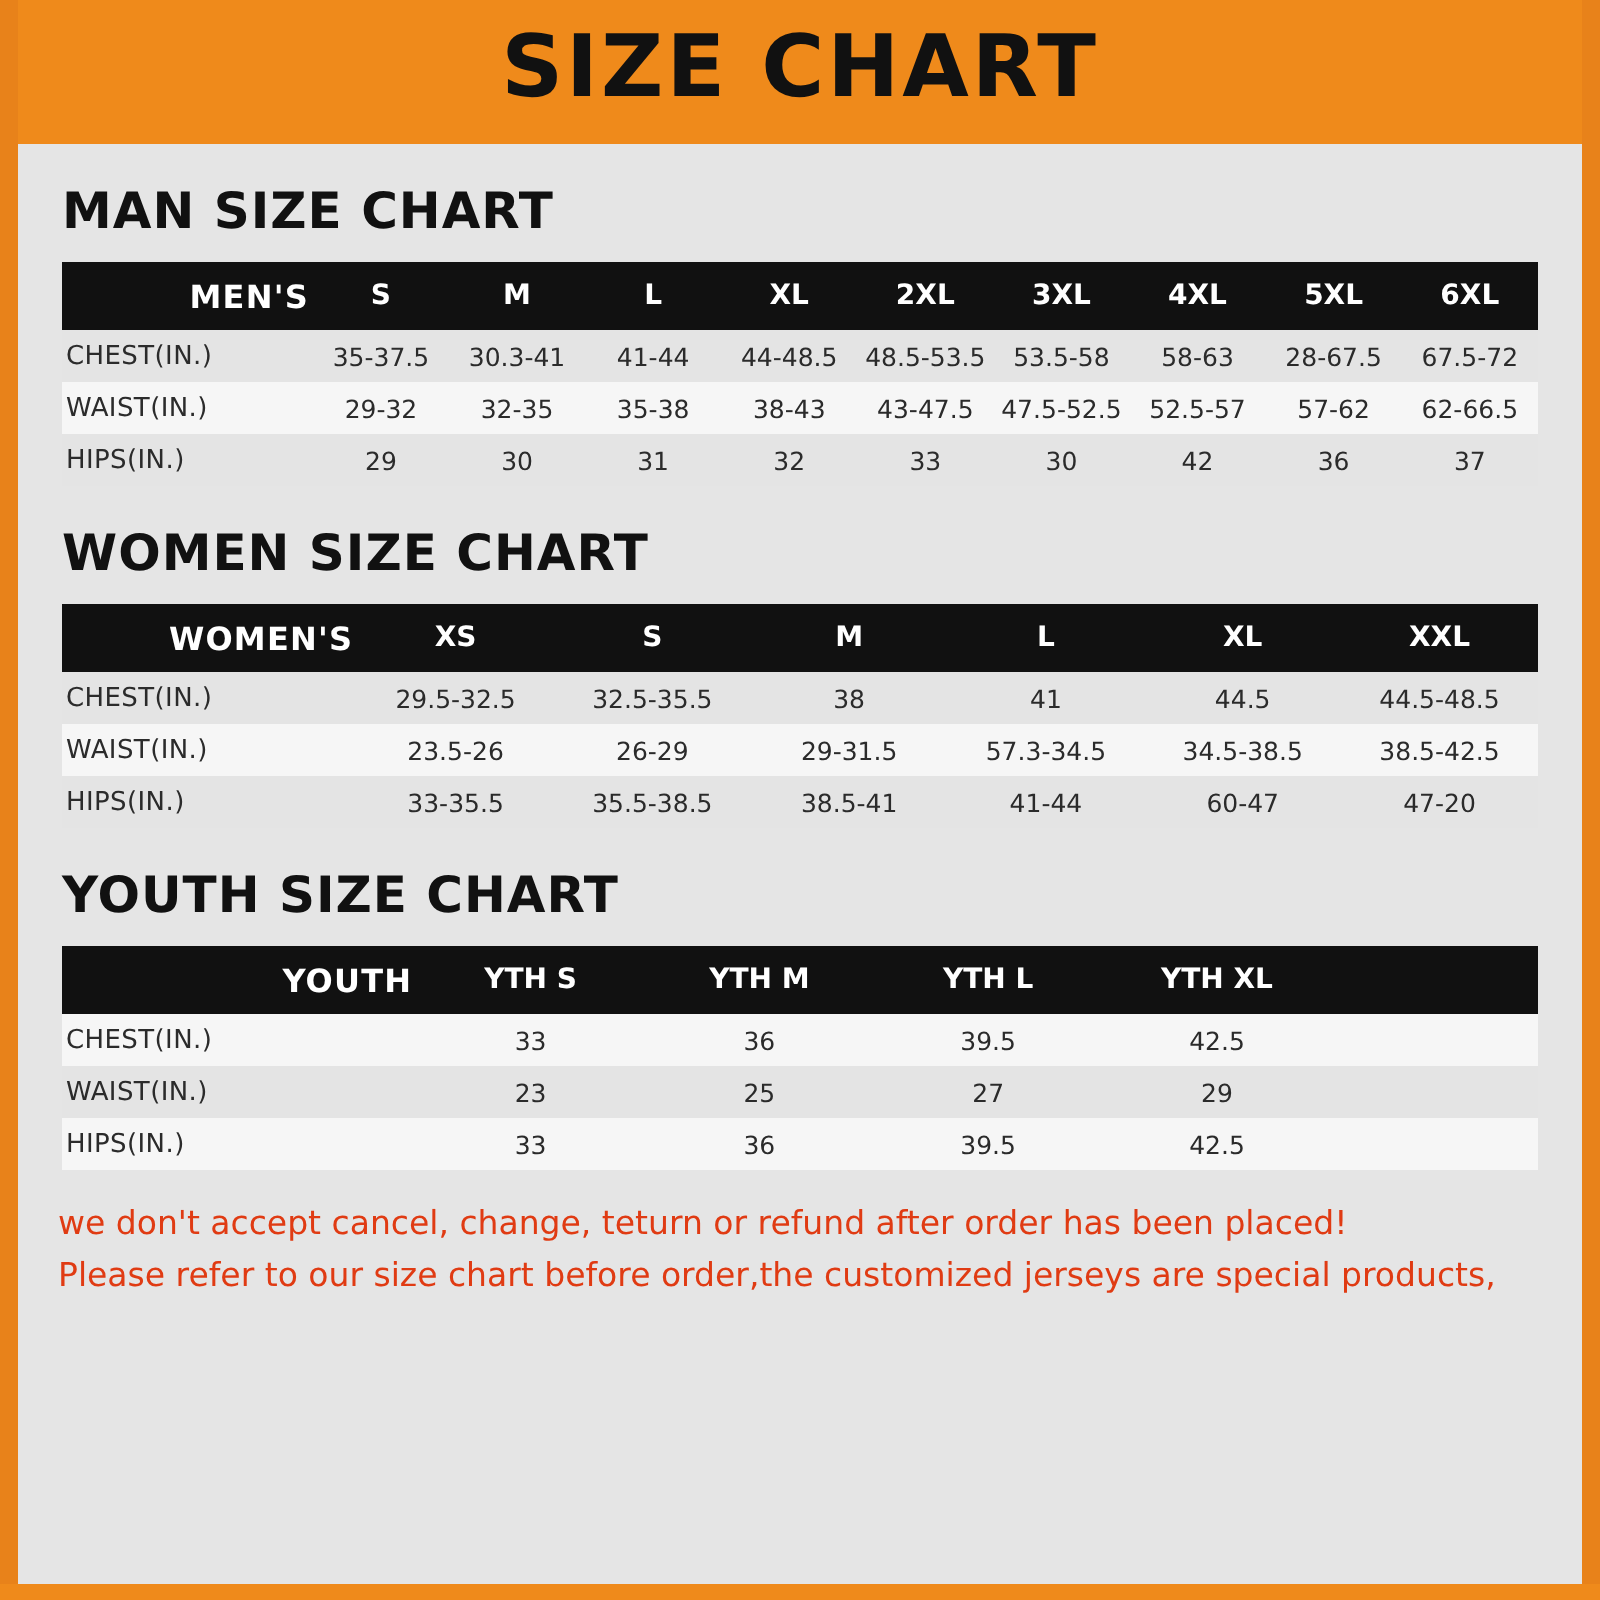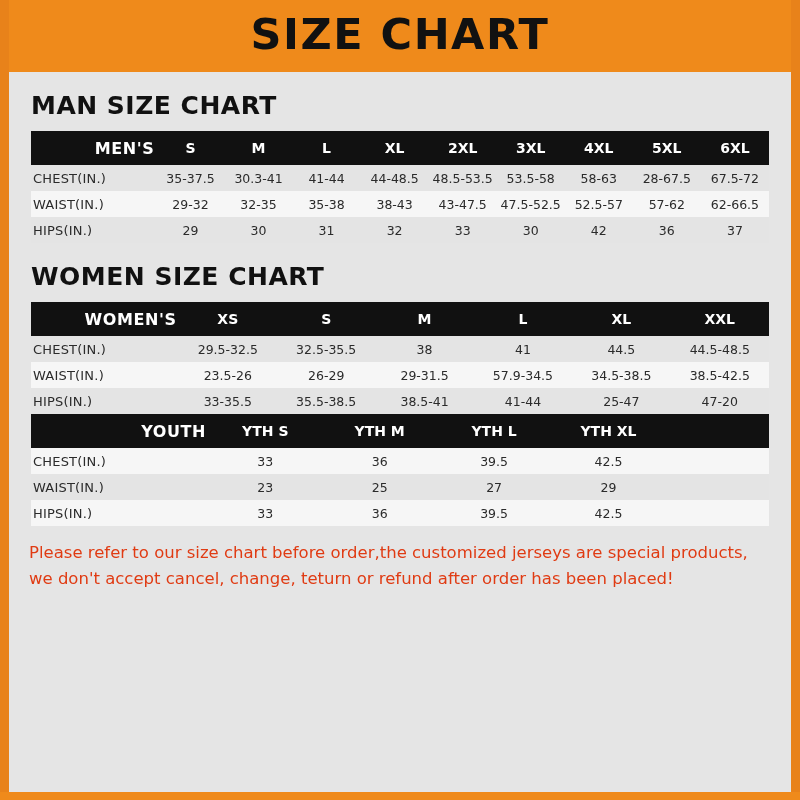--- a/index.html
+++ b/index.html
@@ -194,38 +194,39 @@
           <td>38</td>
           <td>41</td>
           <td>44.5</td>
           <td>44.5-48.5</td>
         </tr>
         <tr class="even">
           <td class="rowhead">WAIST(IN.)</td>
           <td>23.5-26</td>
           <td>26-29</td>
           <td>29-31.5</td>
-          <td>57.9-34.5</td>
+          <td>57.3-34.5</td>
           <td>34.5-38.5</td>
           <td>38.5-42.5</td>
         </tr>
         <tr class="odd">
           <td class="rowhead">HIPS(IN.)</td>
           <td>33-35.5</td>
           <td>35.5-38.5</td>
           <td>38.5-41</td>
           <td>41-44</td>
-          <td>25-47</td>
+          <td>60-47</td>
           <td>47-20</td>
         </tr>
       </tbody>
     </table>
   </div>
 
   <div class="section">
+    <div class="section-title">YOUTH SIZE CHART</div>
     <table>
       <colgroup>
         <col style="width:24%">
         <col span="4">
         <col style="width:14%">
       </colgroup>
       <thead>
         <tr>
           <th class="rowhead">YOUTH</th>
           <th>YTH S</th>
@@ -258,18 +259,18 @@
           <td>36</td>
           <td>39.5</td>
           <td>42.5</td>
           <td></td>
         </tr>
       </tbody>
     </table>
   </div>
 
   <div class="footer">
+    <p>we don't accept cancel, change, teturn or refund after order has been placed!</p>
     <p>Please refer to our size chart before order,the customized jerseys are special products,</p>
-    <p>we don't accept cancel, change, teturn or refund after order has been placed!</p>
   </div>
 
   <div class="bottom-bar"></div>
 </div>
 
 </body></html>

